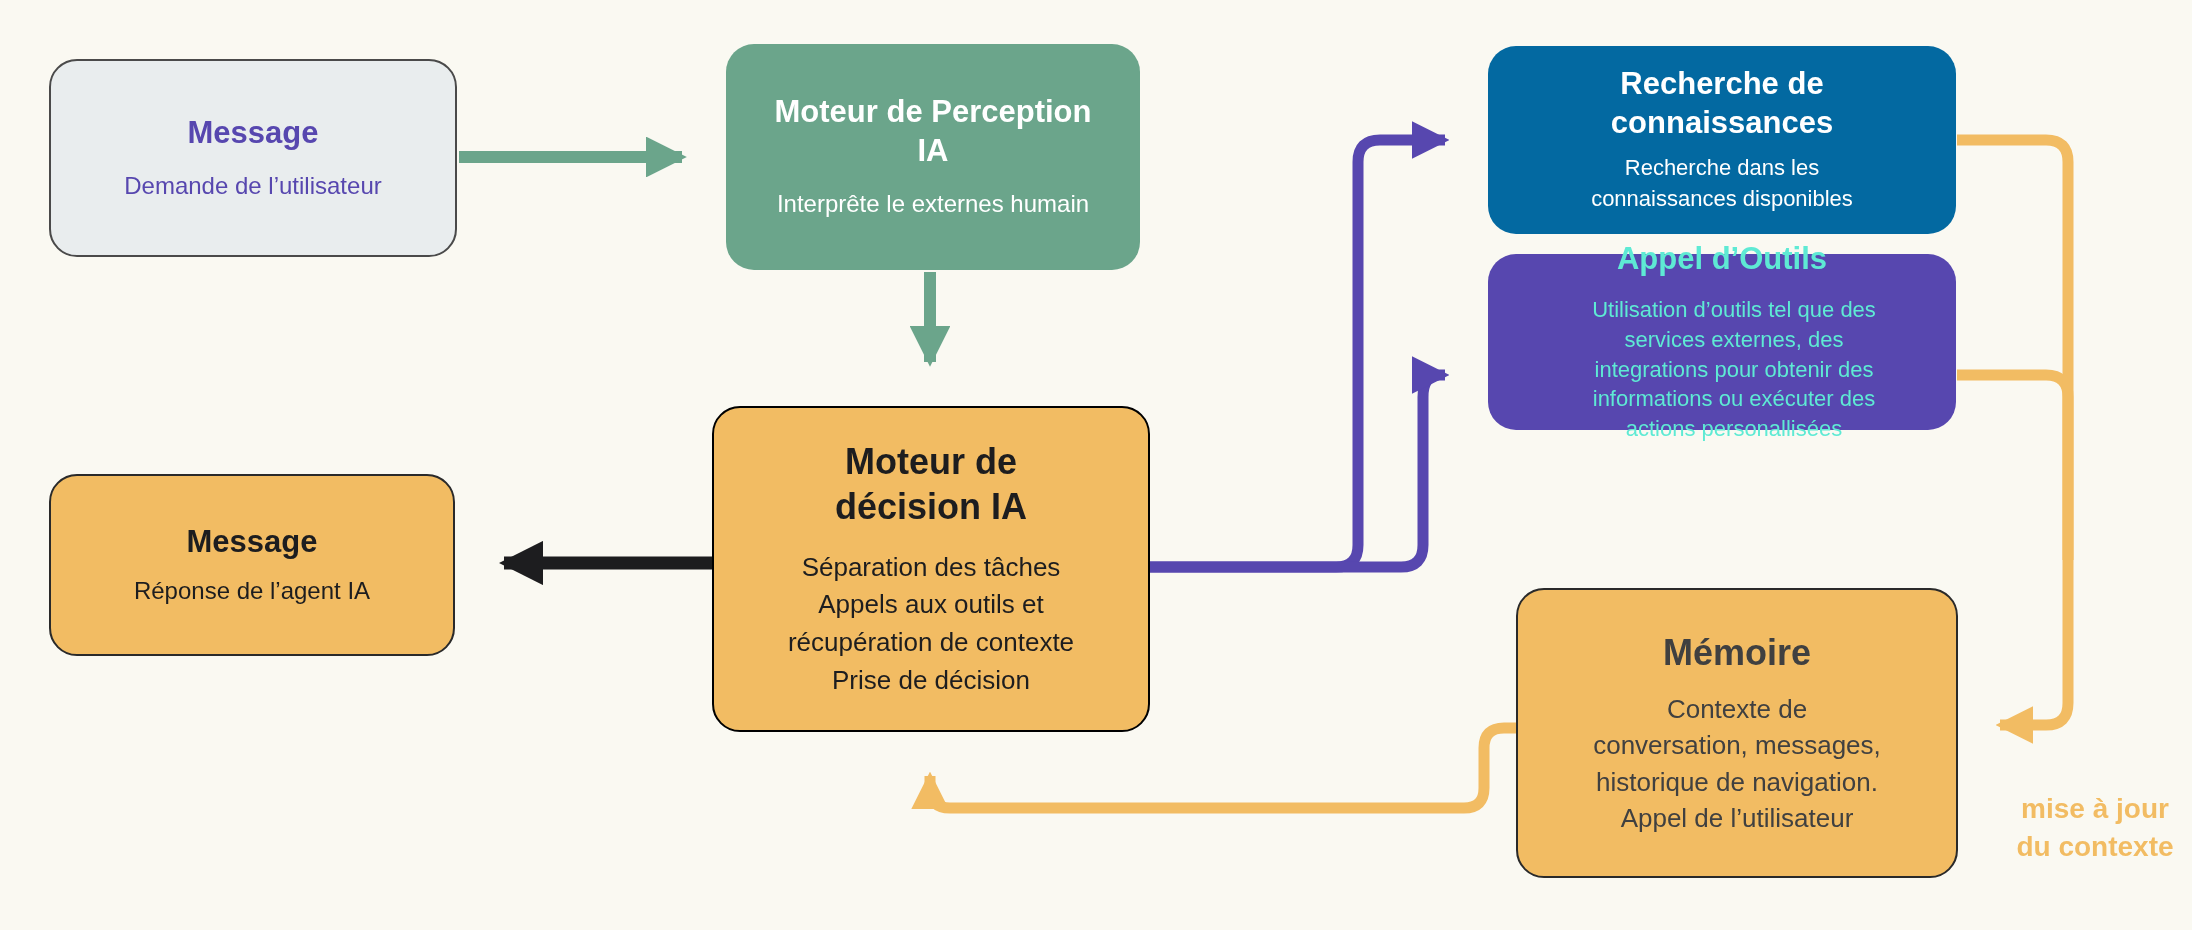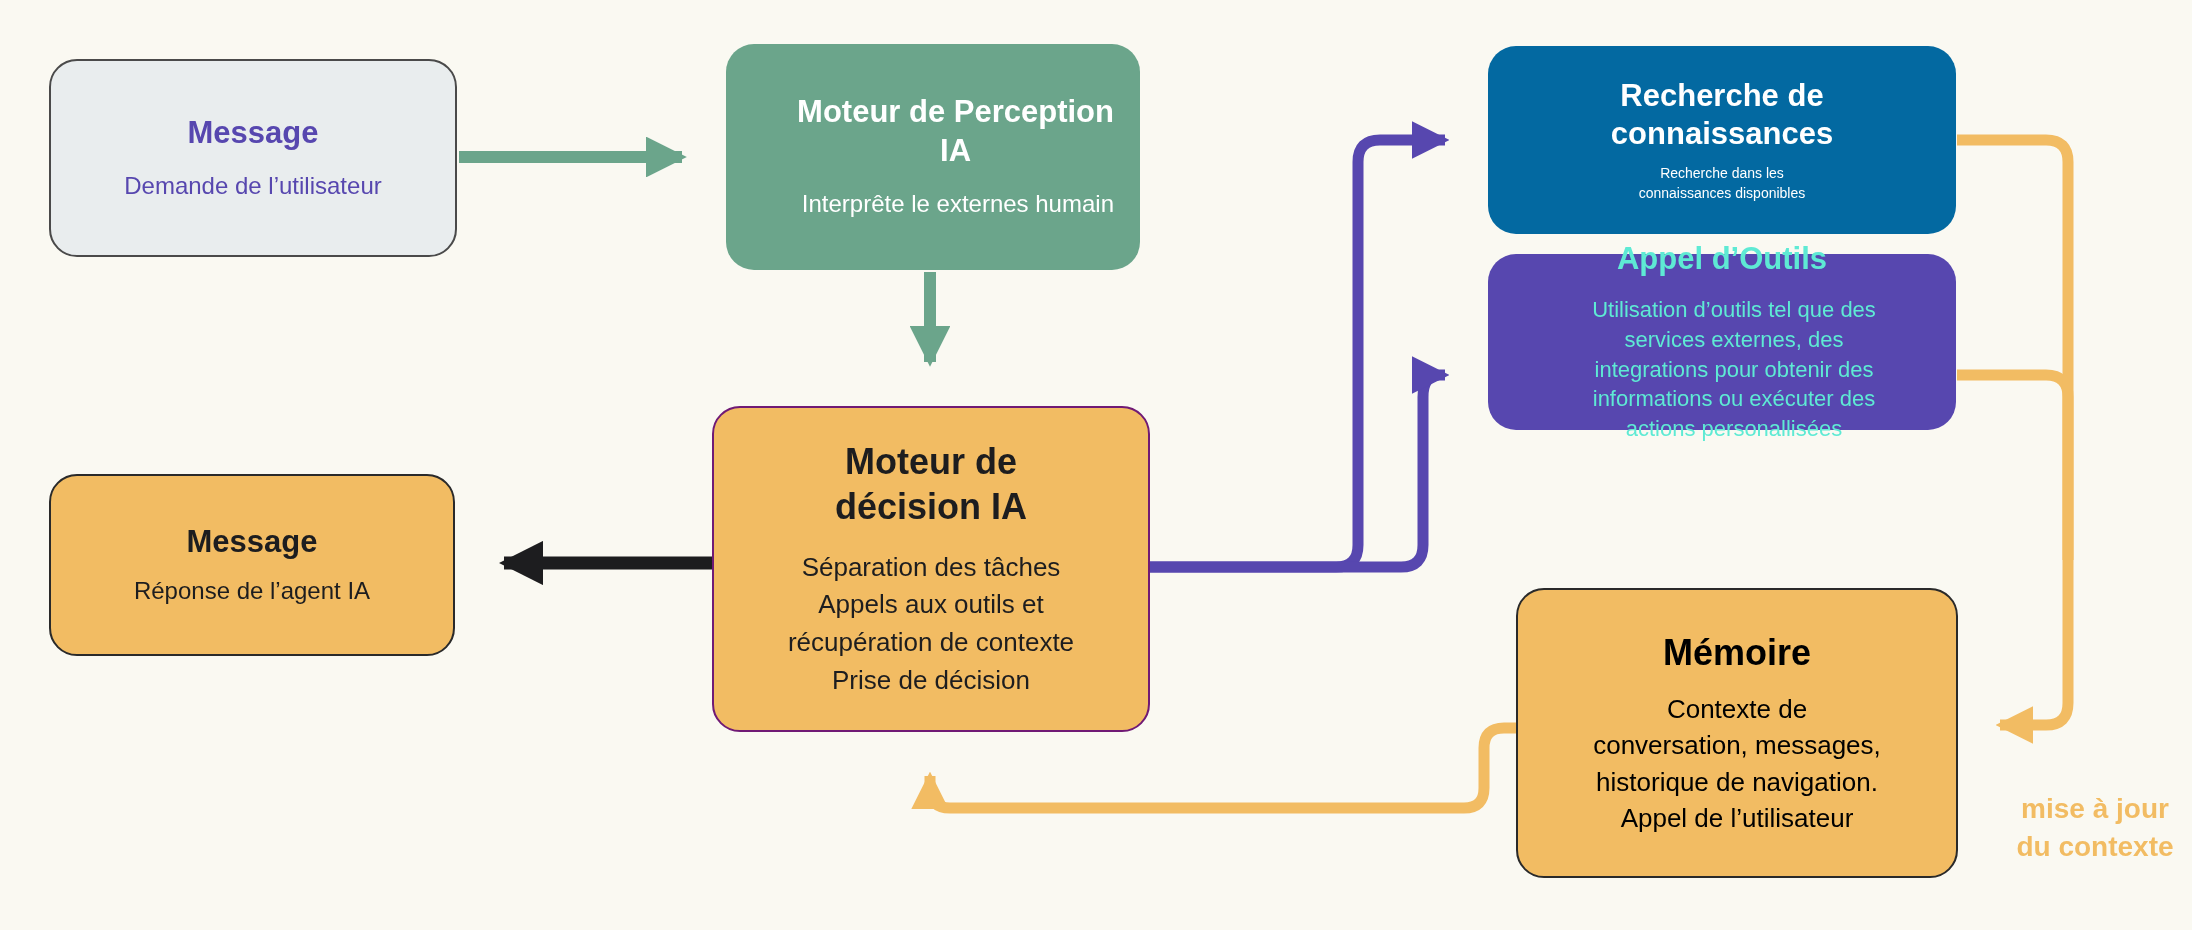--- a/index.html
+++ b/index.html
@@ -49,56 +49,55 @@
     left: 49px; top: 59px; width: 408px; height: 198px;
     background: #e9edee;
     border: 2px solid #4a4a4a;
     color: #5747af;
   }
   #n-message-in .node-title { color: #5747af; }
   #n-perception {
     left: 726px; top: 44px; width: 414px; height: 226px;
     background: #6ba58b;
     color: #ffffff;
-    align-items: flex-end;
   }
   #n-knowledge {
     left: 1488px; top: 46px; width: 468px; height: 188px;
     background: #0369a1;
     color: #ffffff;
     gap: 10px;
   }
-  #n-knowledge .node-body { font-size: 14px; }
+  #n-knowledge .node-body { font-size: 22px; }
   #n-tools {
     left: 1488px; top: 254px; width: 468px; height: 176px;
     background: #5747af;
     color: #5eead4;
   }
   #n-tools .node-body { font-size: 22px; line-height: 1.35; margin-left: 24px; }
   #n-decision {
     left: 712px; top: 406px; width: 438px; height: 326px;
     background: #f2bc63;
-    border: 2px solid #701a75;
+    border: 2px solid #000000;
     color: #1d1d1f;
     gap: 20px;
   }
   #n-decision .node-title { font-size: 36px; }
   #n-decision .node-body { font-size: 26px; line-height: 1.45; }
   #n-message-out {
     left: 49px; top: 474px; width: 406px; height: 182px;
     background: #f2bc63;
     border: 2px solid #2a2a2a;
     color: #1d1d1f;
     gap: 12px;
   }
   #n-memory {
     left: 1516px; top: 588px; width: 442px; height: 290px;
     background: #f2bc63;
     border: 2px solid #2a2a2a;
-    color: #000000;
+    color: #404040;
     gap: 16px;
   }
   #n-memory .node-title { font-size: 36px; }
   #n-memory .node-body { font-size: 26px; line-height: 1.4; }
 
   .context-label {
     position: absolute;
     left: 2002px; top: 750px;
     width: 186px;
     color: #f2bc63;

